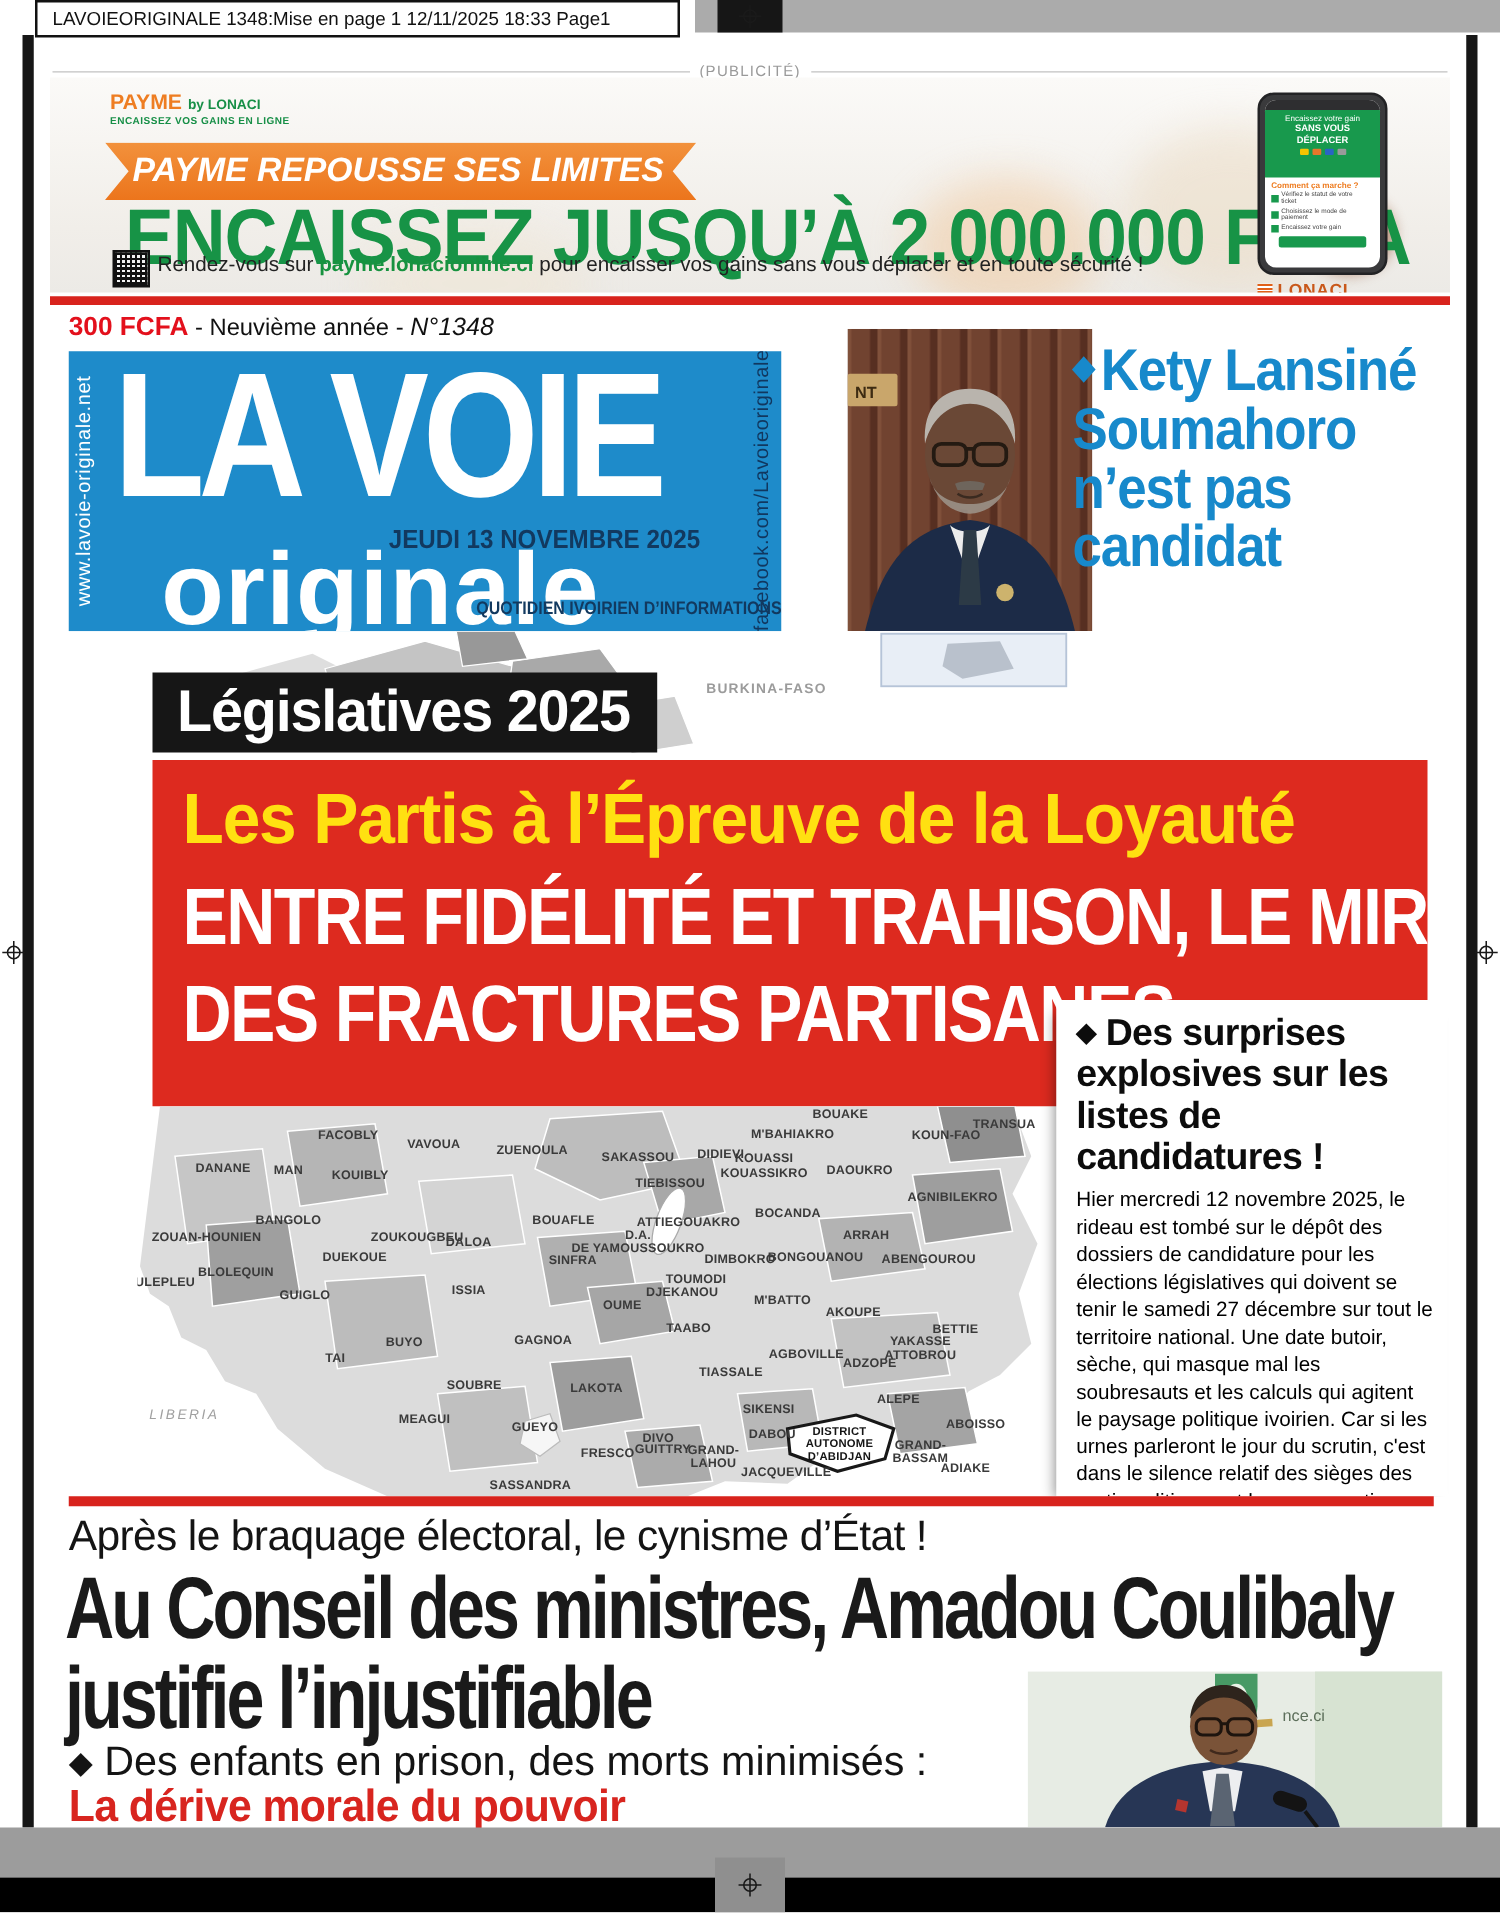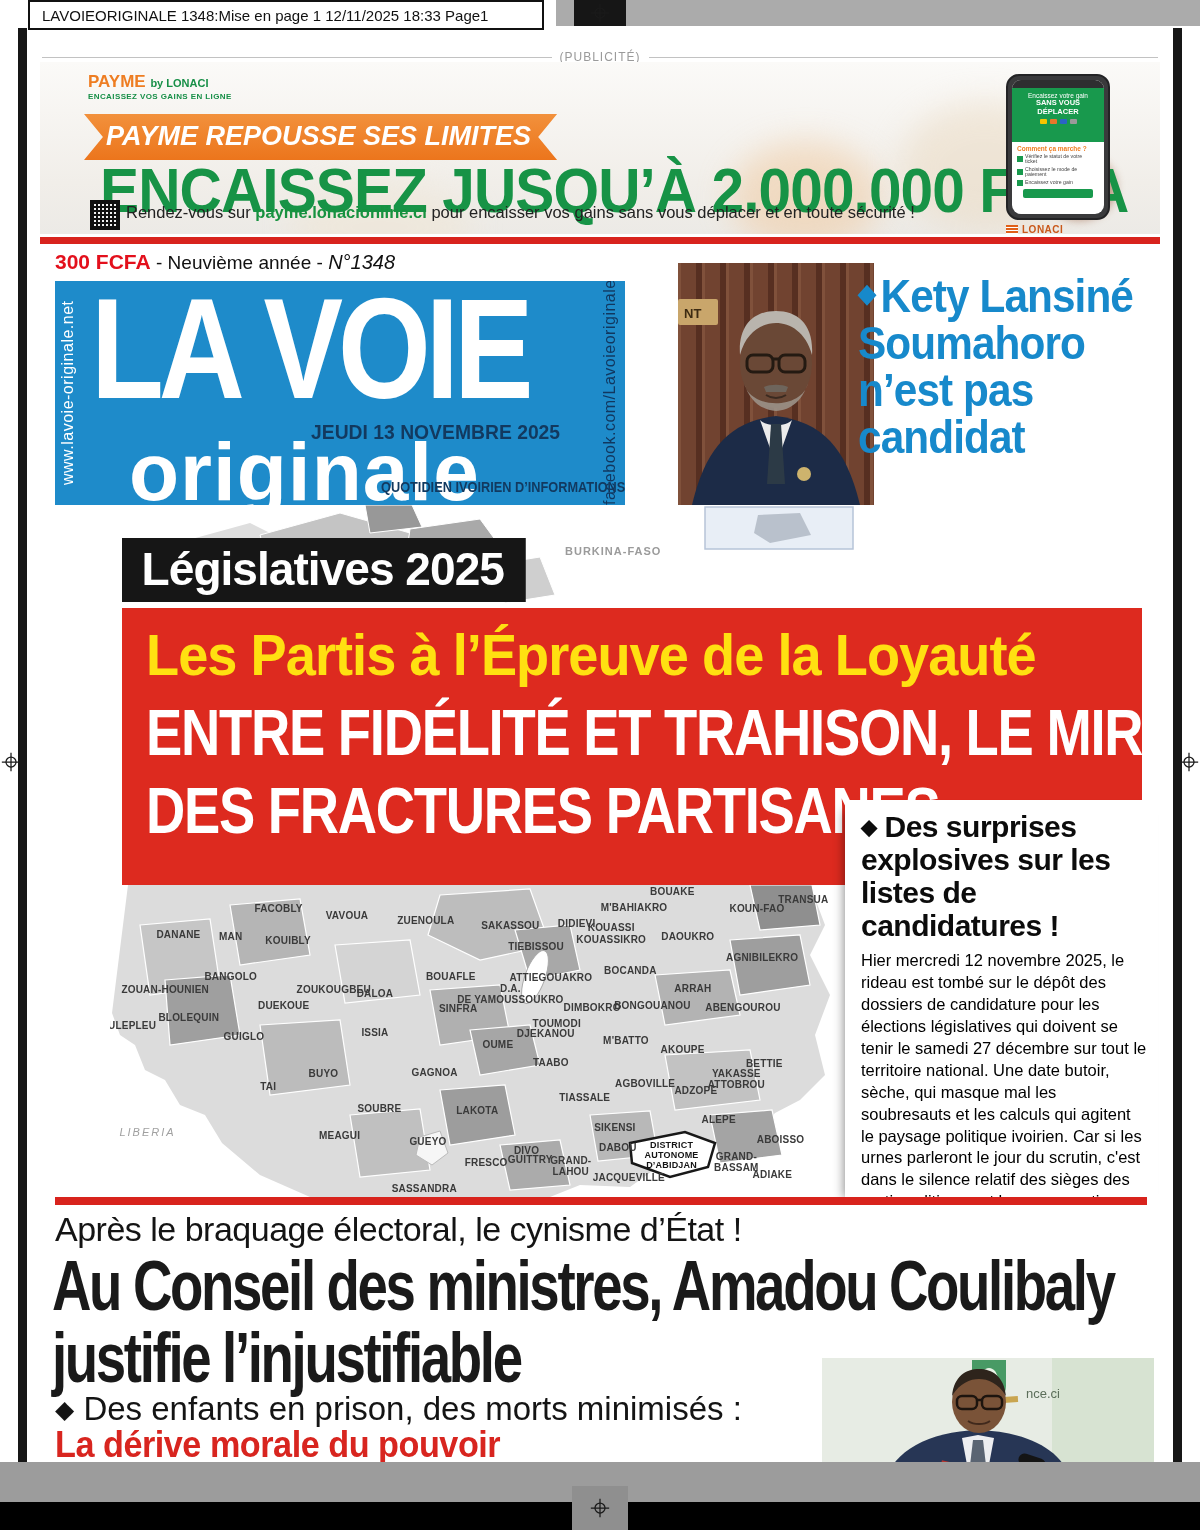--- a/index.html
+++ b/index.html
@@ -45,21 +45,21 @@
   .ph-green .l1{font-size:6.5px;} .ph-green .l2{font-size:7.5px;font-weight:700;line-height:1.15;}
   .ph-icons{display:flex;justify-content:center;gap:3px;margin-top:3px;}
   .ph-icons span{width:7px;height:5px;display:inline-block;border-radius:1px;}
   .ph-how{font-size:6.5px;color:#ee7d22;font-weight:700;margin:3px 0 1px 5px;}
   .step{display:flex;align-items:center;gap:2px;margin:2px 0 0 5px;}
   .step .sq{width:6px;height:6px;background:#18994d;flex:0 0 auto;}
   .step .tx{font-size:5.2px;color:#444;line-height:1.05;width:70px;}
   .ph-cta{margin:3px auto 0;width:70px;height:9px;background:#18994d;border-radius:2px;}
   .lonaci-mini{left:966px;top:162px;width:104px;display:flex;align-items:center;gap:4px;}
   .lonaci-bars{width:12px;height:10px;background:repeating-linear-gradient(180deg,#e06018 0 2px,#fff 2px 3px);}
-  .lonaci-word{font-size:10px;font-weight:700;color:#c9581a;letter-spacing:.5px;}
+  .lonaci-word{font-size:14px;font-weight:700;color:#c9581a;letter-spacing:.5px;}
   .roulette{left:1002px;top:92px;width:74px;height:66px;border-radius:50%;
             background:radial-gradient(circle at 40% 40%,#d89a5e,#8a4a2a 70%);filter:blur(5px);opacity:.55;}
 
   .red-rule{background:#d8231d;}
   .rule-top{left:40px;top:237px;width:1120px;height:7px;}
   .rule-mid{left:55px;top:1197px;width:1092px;height:8px;}
 
   
   .price-row{left:55px;top:250px;font-size:19px;color:#111;white-space:nowrap;}
   .price-row .price{color:#e3101c;font-weight:700;font-size:21px;}
@@ -97,21 +97,21 @@
   .side-title .dmd{font-size:21px;vertical-align:3px;}
   .side-body{margin-top:8px;font-size:16.5px;line-height:1.33;color:#000;}
 
   
   .bottom-kicker{left:55px;top:1210px;font-size:34px;color:#141414;letter-spacing:-.5px;white-space:nowrap;}
   .bottom-h{color:#1a1a1a;font-weight:700;font-size:70px;letter-spacing:-3px;transform:scaleX(.78);transform-origin:left top;white-space:nowrap;}
   .bh1{left:52px;top:1246px;} .bh2{left:52px;top:1318px;}
   .bottom-sub{left:55px;top:1390px;font-size:33px;color:#141414;white-space:nowrap;}
   .bottom-sub .dmd{font-size:25px;vertical-align:2px;}
   .bottom-red{left:55px;top:1424px;font-size:36px;font-weight:700;color:#d8251f;letter-spacing:-.5px;transform:scaleX(.95);transform-origin:left top;white-space:nowrap;}
-  .bottom-photo{left:822px;top:1337px;width:332px;height:125px;overflow:hidden;margin-top:21px;}
+  .bottom-photo{left:822px;top:1337px;width:332px;height:125px;overflow:hidden;}
 </style>
 </head>
 <body>
 
 <div id="canvas">
 
   <div class="abs print-box">LAVOIEORIGINALE 1348:Mise en page 1  12/11/2025  18:33  Page1</div>
   <div class="abs top-gray"></div>
   <div class="abs reg-sq-top">
     <svg class="regmark" viewBox="0 0 24 24">

